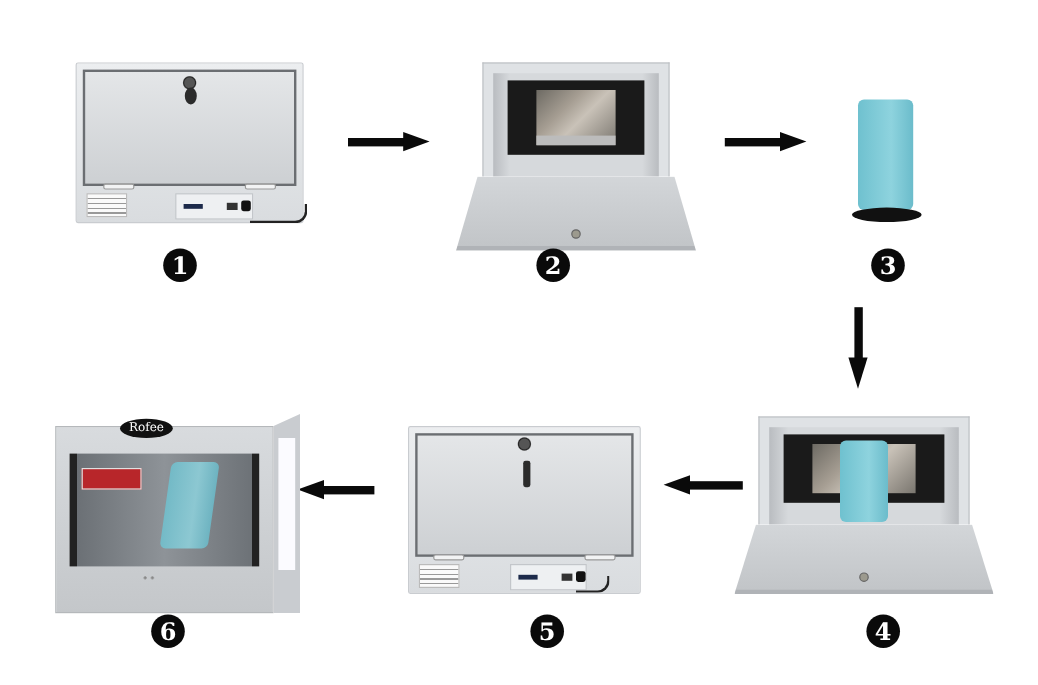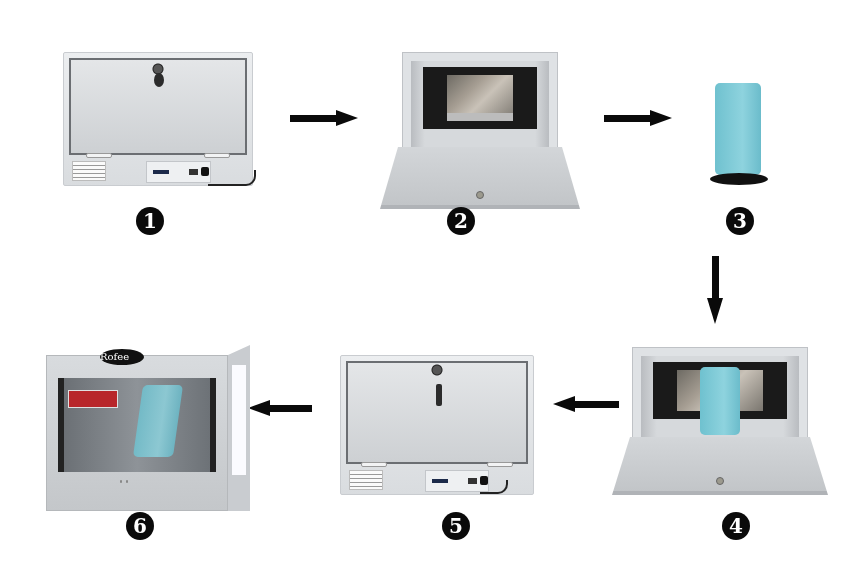--- a/index.html
+++ b/index.html
@@ -92,21 +92,21 @@
     background: #c9ccd0; clip-path: polygon(0 10px, 100% 0, 100% 100%, 0 100%);
   }
   .showcase .side-panel { position: absolute; left: 186px; top: 20px; width: 14px; height: 110px; background: #fbfbff; }
   .showcase .glass {
     position: absolute; left: 12px; top: 33px; width: 158px; height: 94px;
     background: linear-gradient(90deg, #222 0 6px, #6b7075 6px, #8e9398 50%, #6d7277 calc(100% - 6px), #222 calc(100% - 6px));
   }
   .showcase .red-tag { position: absolute; left: 22px; top: 45px; width: 50px; height: 18px; background: #b8262a; border: 1px solid #e0e0e0; }
   .showcase .logo {
     position: absolute; left: 54px; top: 4px; width: 44px; height: 16px; border-radius: 50%;
-    background: #111; color: #fff; font-family: "DejaVu Serif", serif; font-size: 10px; line-height: 16px; text-align: left;
+    background: #111; color: #fff; font-family: "DejaVu Serif", serif; font-size: 10px; line-height: 16px; text-align: center;
   }
   .showcase .dots { position: absolute; left: 72px; top: 135px; width: 12px; height: 3px;
     background: radial-gradient(circle, #888 1px, transparent 1.5px) 0 0 / 6px 3px repeat-x; }
 </style>
 </head>
 <body>
 
 <div class="closed-box" style="left:63px;top:52px;width:190px;height:134px;">
   <div class="door"></div>
   <div class="lock"></div>

